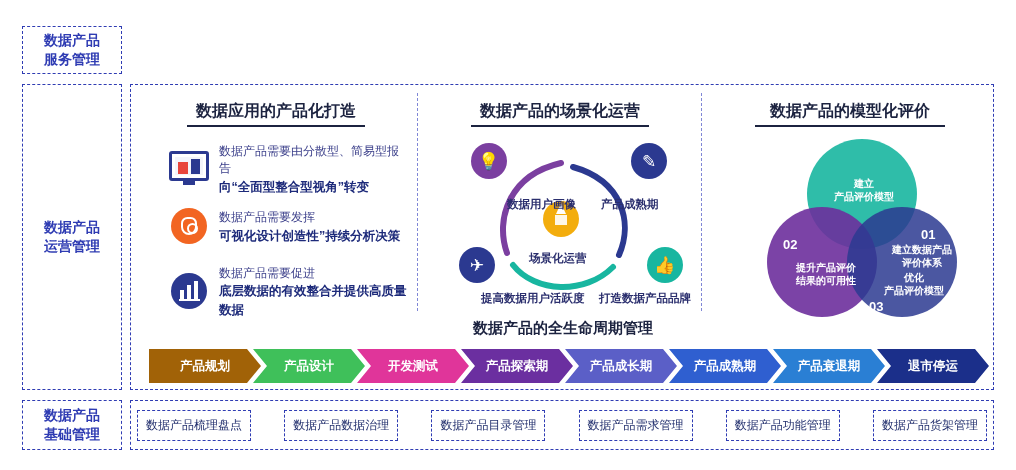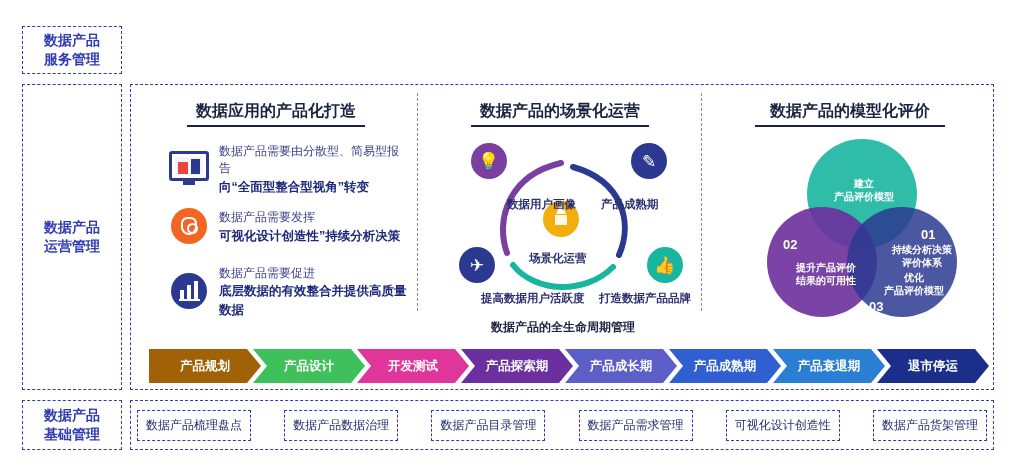--- a/index.html
+++ b/index.html
@@ -100,21 +100,21 @@
   }
   .cy-label{position:absolute;font-size:11.5px;font-weight:bold;color:#2b2f6e;white-space:nowrap;}
   .cy-center{position:absolute;font-size:11.5px;font-weight:bold;color:#2b2f6e;white-space:nowrap;}
 
   
   .venn{position:absolute;border-radius:50%;}
   .venn-txt{position:absolute;color:#fff;font-size:10px;font-weight:bold;text-align:center;line-height:1.3;white-space:nowrap;}
   .venn-num{position:absolute;color:#fff;font-weight:bold;font-size:13px;}
 
   
-  .lc-title{position:absolute;font-size:12px;font-weight:bold;color:#1c2340;}
+  .lc-title{position:absolute;font-size:15px;font-weight:bold;color:#1c2340;}
   .chev{
     position:absolute;height:34px;display:flex;align-items:center;justify-content:center;
     color:#fff;font-size:12.5px;font-weight:bold;
     clip-path:polygon(0 0, calc(100% - 14px) 0, 100% 50%, calc(100% - 14px) 100%, 0 100%, 14px 50%);
   }
   .chev.first{clip-path:polygon(0 0, calc(100% - 14px) 0, 100% 50%, calc(100% - 14px) 100%, 0 100%);}
 
   
   #row-bot{left:22px;top:400px;width:972px;height:50px;}
   #row-bot .left-label{width:100px;height:50px;}
@@ -232,21 +232,21 @@
       </div>
       <div class="venn-num" style="left:652px;top:152px;">02</div>
       <div class="venn-num" style="left:790px;top:142px;">01</div>
       <div class="venn-num" style="left:738px;top:214px;">03</div>
 
       <div class="venn-txt" style="left:660px;top:176px;width:70px;">
         <span>提升产品评价</span><br>
         <span>结果的可用性</span>
       </div>
       <div class="venn-txt" style="left:756px;top:158px;width:70px;">
-        <span>持续分析决策</span><br>
+        <span>建立数据产品</span><br>
         <span>评价体系</span>
       </div>
       <div class="venn-txt" style="left:748px;top:186px;width:70px;">
         <span>优化</span><br>
         <span>产品评价模型</span>
       </div>
 
       <div class="lc-title" style="left:0;top:234px;width:864px;text-align:center;">数据产品的全生命周期管理</div>
 
       <div class="chev first" style="left:18px;top:264px;width:112px;background:#a16207;">产品规划</div>
@@ -263,18 +263,18 @@
   <div class="row" id="row-bot">
     <div class="left-label">
       <span>数据产品</span>
       <span>基础管理</span>
     </div>
     <div class="items">
       <div class="chip">数据产品梳理盘点</div>
       <div class="chip">数据产品数据治理</div>
       <div class="chip">数据产品目录管理</div>
       <div class="chip">数据产品需求管理</div>
-      <div class="chip">可视化设计创造性</div>
+      <div class="chip">数据产品功能管理</div>
       <div class="chip">数据产品货架管理</div>
     </div>
   </div>
 
 </div>
 
 </body></html>

